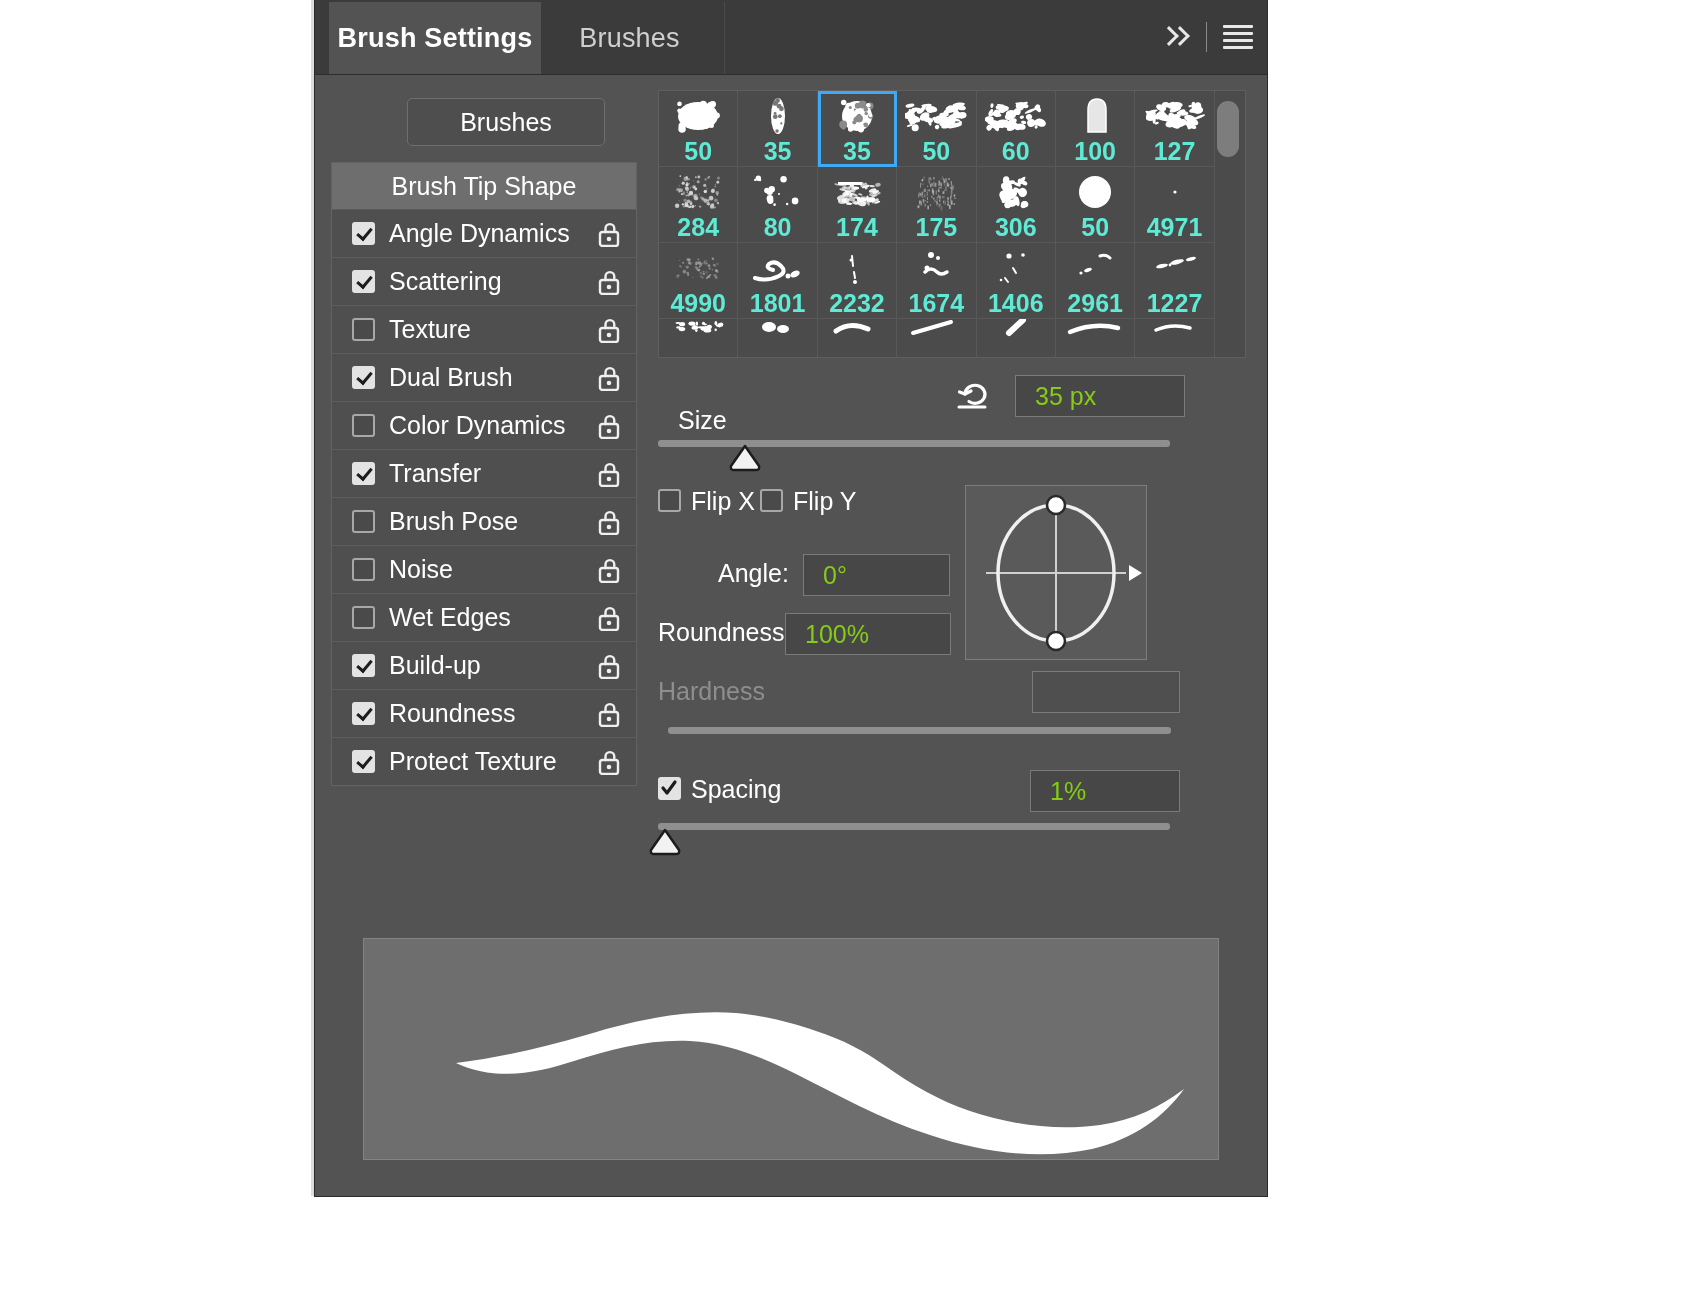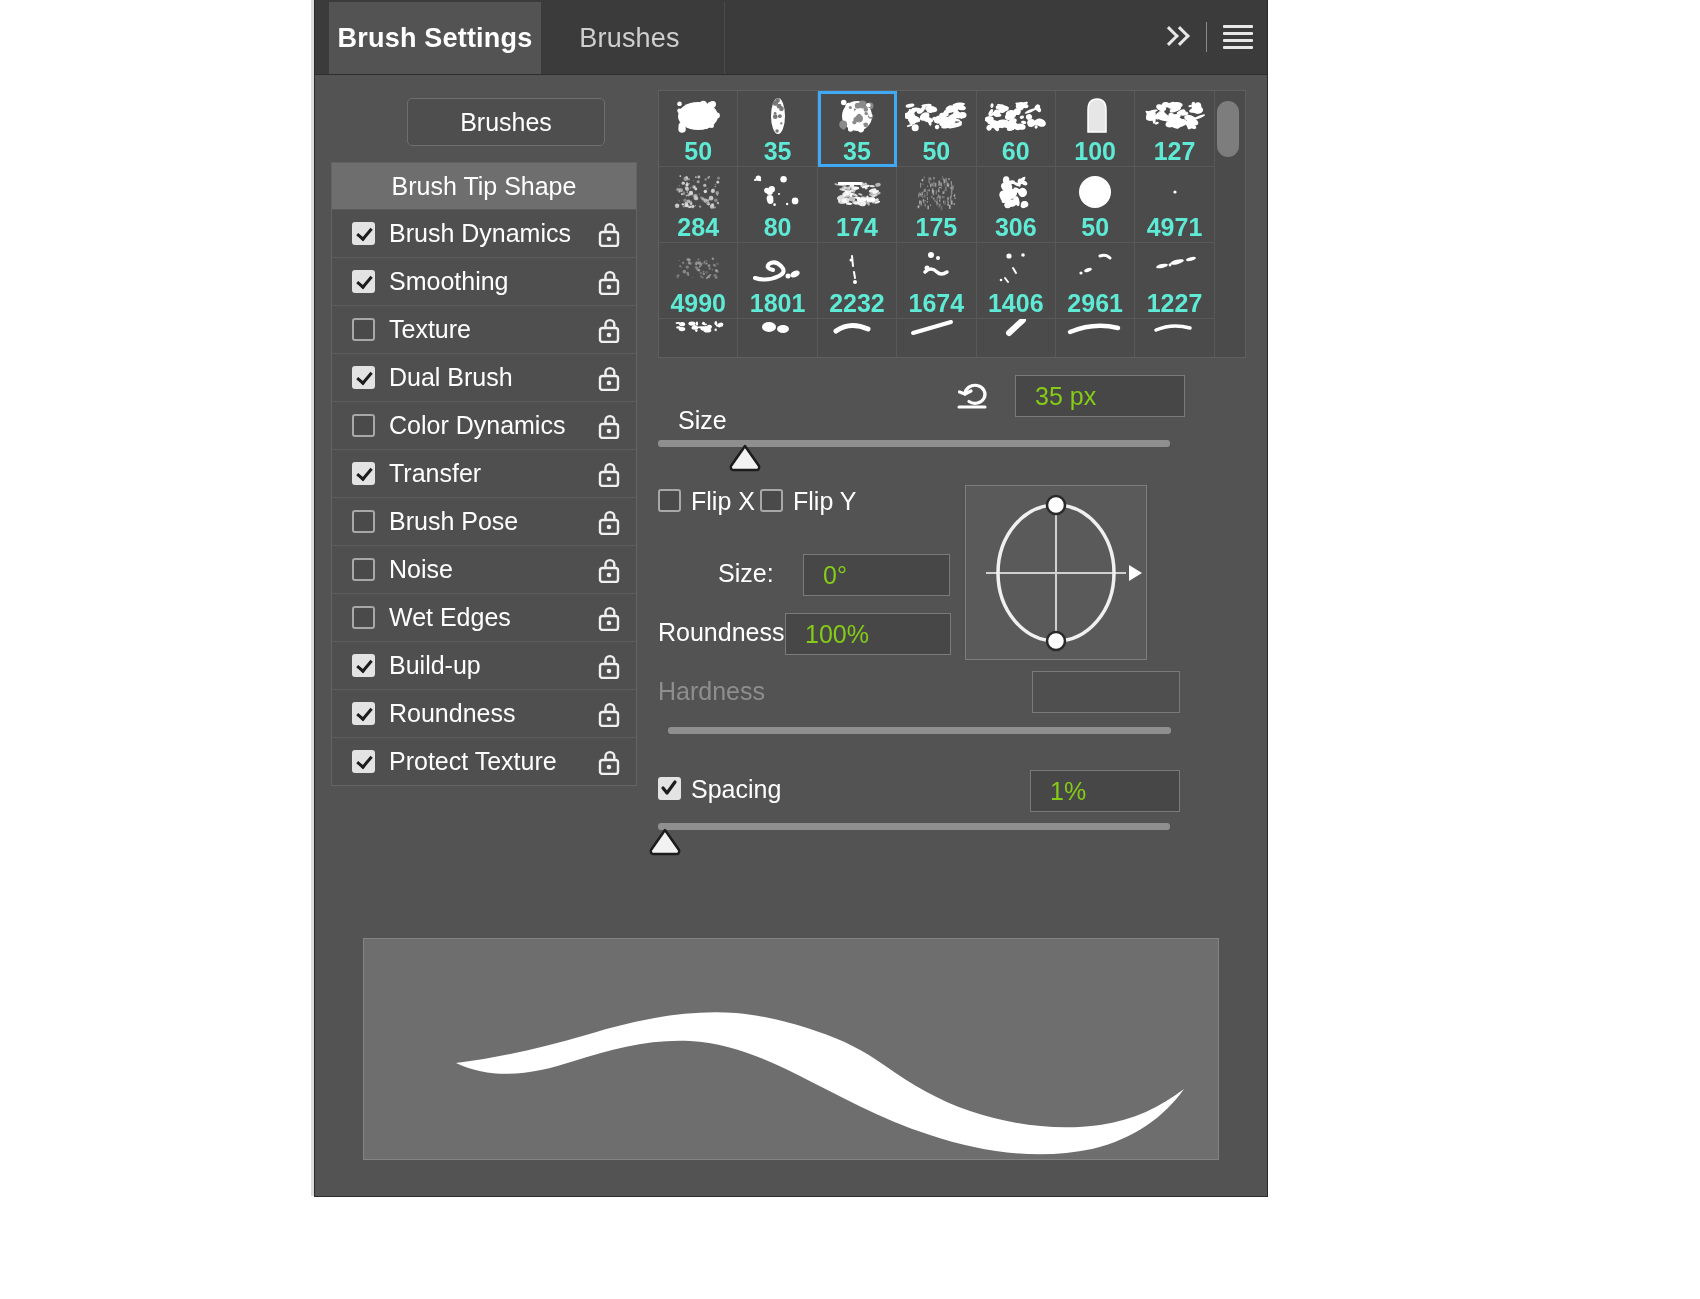--- a/index.html
+++ b/index.html
@@ -372,32 +372,32 @@
       <span>Brushes</span>
     </div>
 
     <div class="optlist">
       <div class="opt-head">
         <span>Brush Tip Shape</span>
       </div>
       <div id="opt-rows">
           <div class="opt-row">
             <div class="cb on"></div>
-            <div class="opt-label">Brush Dynamics</div>
+            <div class="opt-label">Angle Dynamics</div>
             <div class="lock">
               <svg width="22" height="26" viewBox="0 0 22 26">
   <rect x="2" y="11" width="18" height="14" rx="2.5" fill="none" stroke="#f0f0f0" stroke-width="2.4"></rect>
   <path d="M7.5 11 V7.5 a4.4 4.4 0 0 1 8.8 0 V9" fill="none" stroke="#f0f0f0" stroke-width="2.4" stroke-linecap="round"></path>
   <circle cx="11" cy="18" r="2.3" fill="#f0f0f0"></circle>
 </svg>
             </div>
           </div>
           <div class="opt-row">
             <div class="cb on"></div>
-            <div class="opt-label">Smoothing</div>
+            <div class="opt-label">Scattering</div>
             <div class="lock">
               <svg width="22" height="26" viewBox="0 0 22 26">
   <rect x="2" y="11" width="18" height="14" rx="2.5" fill="none" stroke="#f0f0f0" stroke-width="2.4"></rect>
   <path d="M7.5 11 V7.5 a4.4 4.4 0 0 1 8.8 0 V9" fill="none" stroke="#f0f0f0" stroke-width="2.4" stroke-linecap="round"></path>
   <circle cx="11" cy="18" r="2.3" fill="#f0f0f0"></circle>
 </svg>
             </div>
           </div>
           <div class="opt-row">
             <div class="cb"></div>
@@ -1357,21 +1357,21 @@
         <path d="M17 2 L31 22 Q32 26 28 26 L6 26 Q2 26 3 22 Z" fill="#f2f2f2" stroke="#1c1c1c" stroke-width="2.5" stroke-linejoin="round"></path>
       </svg>
     </div>
 
     <div class="flipcb" style="left:343px; top:489px;"></div>
     <div class="field-label" style="left:376px; top:487px;">Flip X</div>
 
     <div class="flipcb" style="left:445px; top:489px;"></div>
     <div class="field-label" style="left:478px; top:487px;">Flip Y</div>
 
-    <div class="field-label" style="left:403px; top:559px;">Size:</div>
+    <div class="field-label" style="left:403px; top:559px;">Angle:</div>
     <div class="numbox" style="left:488px; top:554px; width:147px; height:42px;">0°</div>
 
     <div class="field-label" style="left:343px; top:618px;">Roundness:</div>
     <div class="numbox" style="left:470px; top:613px; width:166px; height:42px;">100%</div>
 
     <div class="angle-widget">
       <svg width="180" height="173" viewBox="0 0 180 173">
         <line x1="20" y1="87" x2="160" y2="87" stroke="#d0d0d0" stroke-width="2"></line>
         <line x1="90" y1="18" x2="90" y2="156" stroke="#d0d0d0" stroke-width="2"></line>
         <ellipse cx="90" cy="87" rx="58" ry="68" fill="none" stroke="#f0f0f0" stroke-width="3.5"></ellipse>

